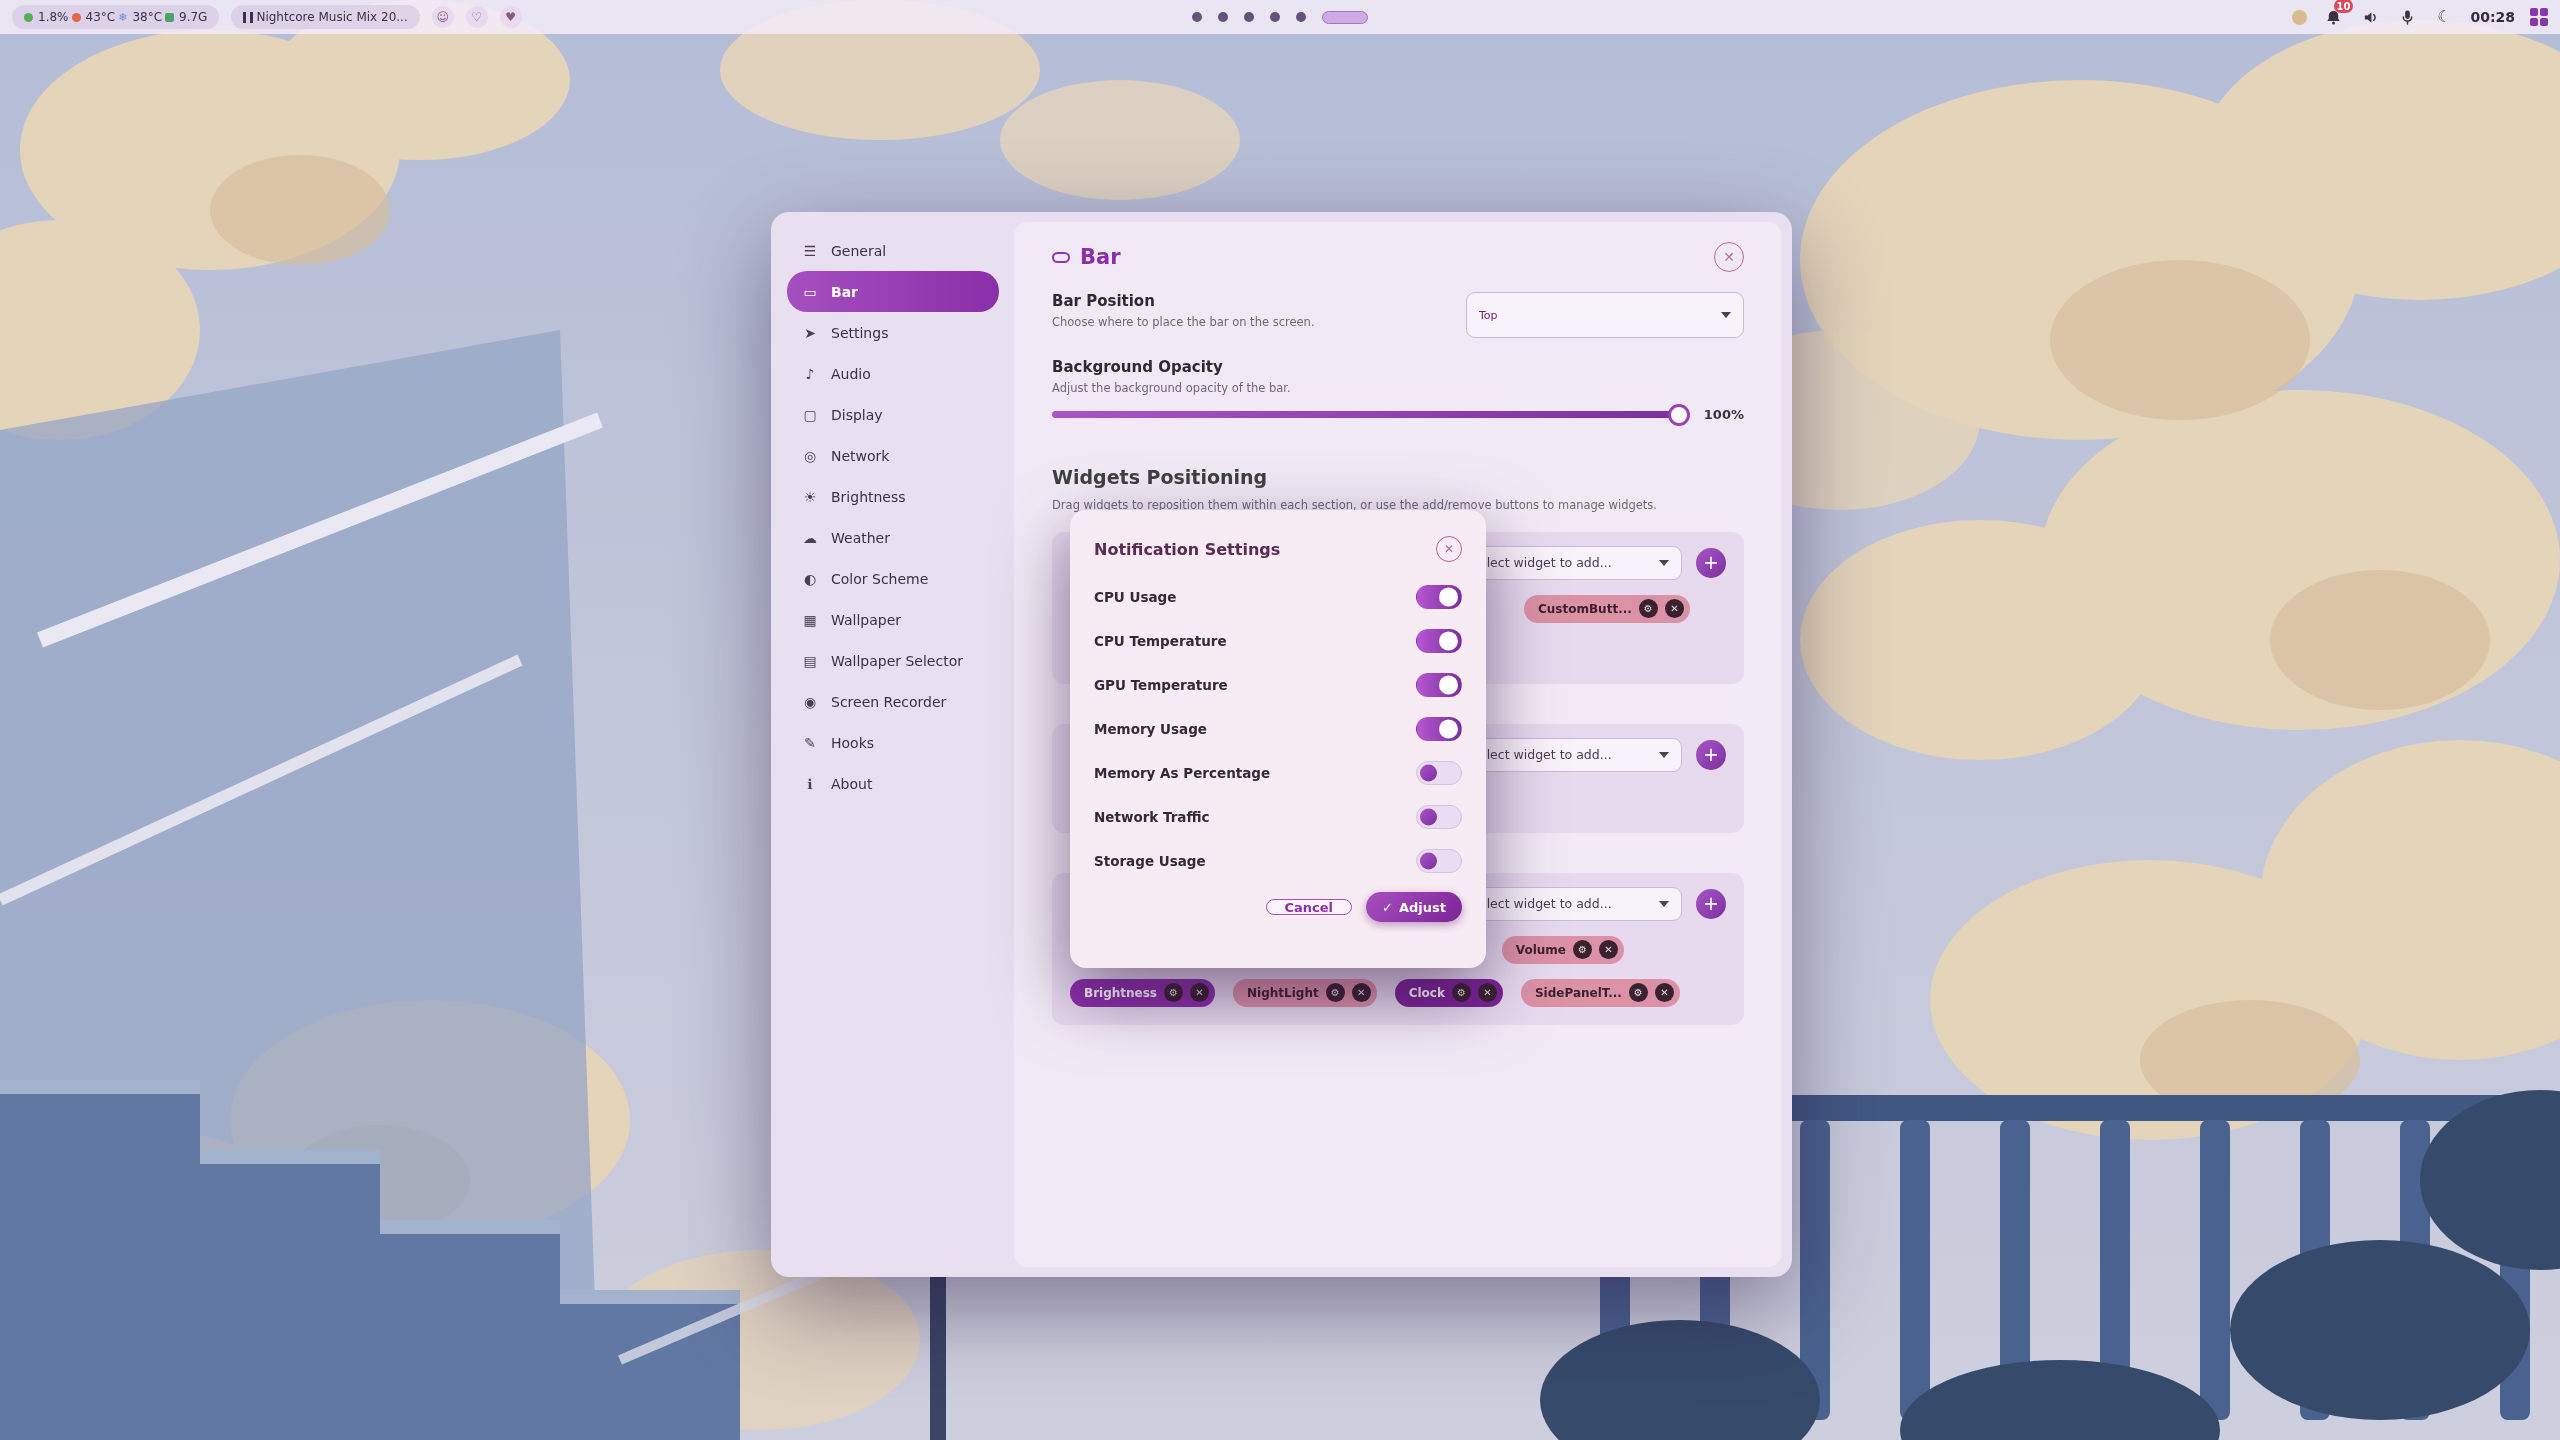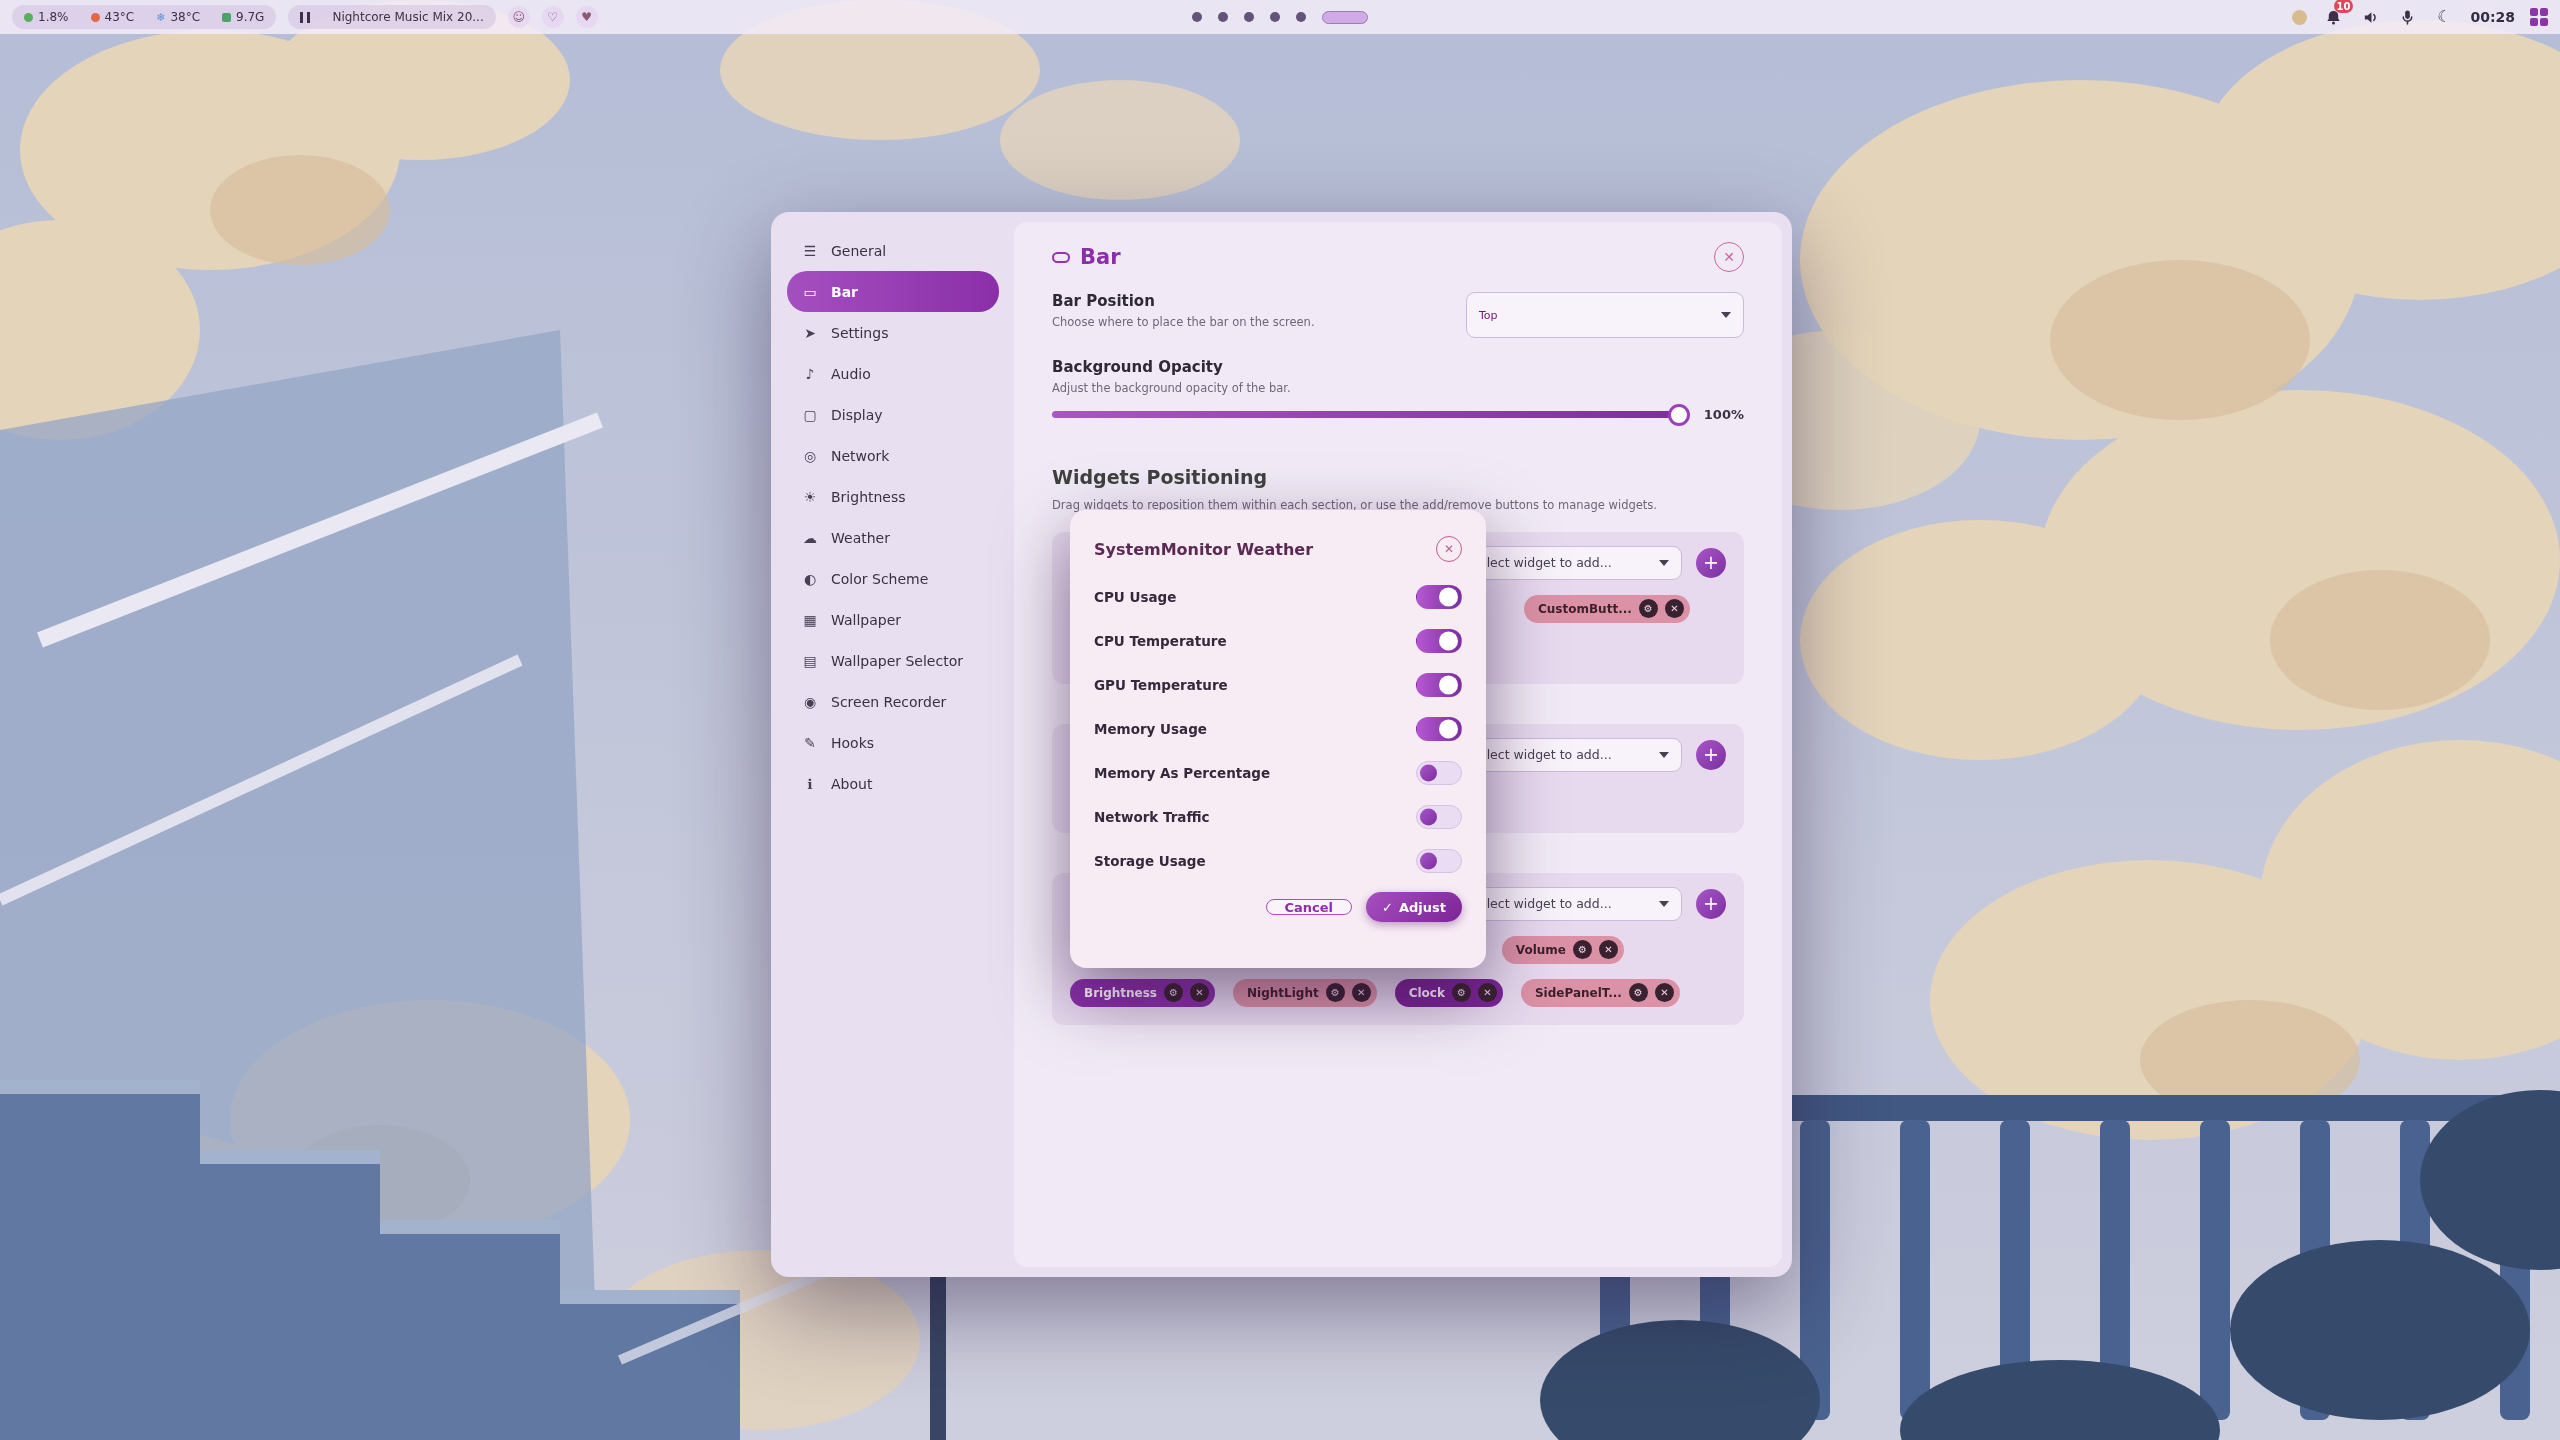--- a/index.html
+++ b/index.html
@@ -7,21 +7,21 @@
     font-family:"DejaVu Sans","Liberation Sans",sans-serif;color:#332b3a;}
   .screen *{box-sizing:border-box;}
   button{font:inherit;border:none;background:none;cursor:pointer;padding:0;}
 
   
   .wallpaper{position:absolute;inset:0;}
 
   
   .topbar{position:absolute;left:0;top:0;right:0;height:34px;display:flex;align-items:center;
     gap:12px;padding:0 12px;background:rgba(243,236,248,0.85);z-index:5;font-size:12px;color:#3c3146;}
-  .pill{display:flex;align-items:center;gap:22px;height:24px;border-radius:12px;
+  .pill{display:flex;align-items:center;gap:3px;height:24px;border-radius:12px;
     background:rgba(190,162,212,0.30);padding:0 12px;}
   .stat{display:flex;align-items:center;gap:5px;}
   .s-dot{width:9px;height:9px;border-radius:50%;}
   .s-cpu{background:#55b05a;} .s-temp{background:#e06848;} .s-mem{background:#4fa36a;border-radius:2px;}
   .snow{color:#5e8fd6;font-size:11px;line-height:1;}
   .pause{width:10px;height:11px;border-left:3.5px solid #3c3146;border-right:3.5px solid #3c3146;}
   .tray-ico{width:22px;height:22px;border-radius:50%;background:rgba(226,206,240,0.6);
     display:flex;align-items:center;justify-content:center;font-size:12px;color:#8b5a74;}
   .ws{position:absolute;left:50%;top:0;height:34px;transform:translateX(-50%);
     display:flex;align-items:center;gap:16px;}
@@ -443,21 +443,21 @@
             <span class="chip-btn">⚙</span>
             <span class="chip-btn">✕</span>
           </span>
         </div>
       </div>
     </div>
   </div>
 
   <div class="modal">
     <div class="m-head">
-      <span class="m-title">SystemMonitor Weather</span>
+      <span class="m-title">Notification Settings</span>
       <button class="m-close">
           <span>✕</span>
         </button>
     </div>
 
     <div class="trow">
       <span class="tlabel">CPU Usage</span>
       <span class="toggle on">
           <span class="tknob"></span>
         </span>

